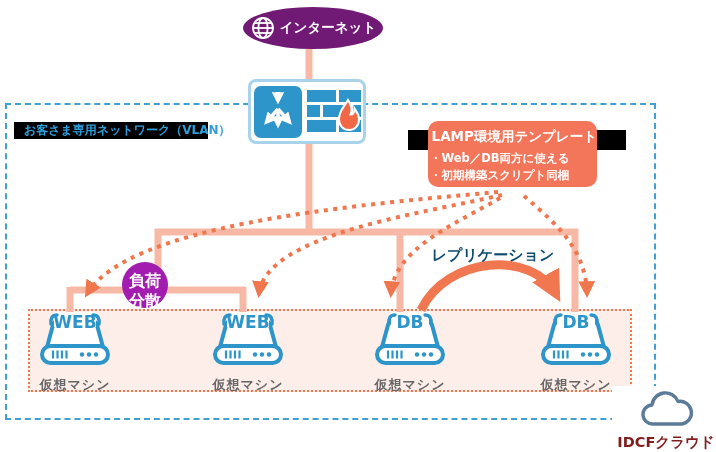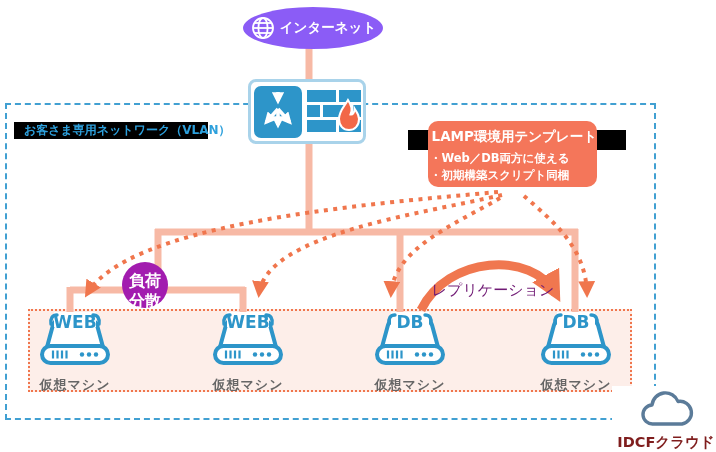--- a/index.html
+++ b/index.html
@@ -44,21 +44,21 @@
     width: 218px; height: 20px;
     background: #000;
     z-index: 3;
   }
 
   
   .internet {
     position: absolute;
     left: 243px; top: 7px;
     width: 140px; height: 42px;
-    background: #8b5cf6;
+    background: #701a75;
     border-radius: 50%;
     display: flex;
     align-items: center;
     justify-content: center;
     gap: 4px;
     z-index: 6;
   }
   .internet-label {
     color: #ffffff;
     font-size: 13.5px;
@@ -141,26 +141,25 @@
     padding-top: 9px;
     z-index: 5;
   }
 
   
   .repl-label {
     position: absolute;
     left: 430px; top: 246px;
     width: 126px;
     text-align: center;
-    color: #701a75;
+    color: #0c4a6e;
     font-size: 15px;
-    font-weight: normal;
+    font-weight: bold;
     white-space: nowrap;
     z-index: 5;
-    margin-top: 35px;
   }
 
   
   .server {
     position: absolute;
     top: 311px;
     width: 80px;
     text-align: center;
     z-index: 5;
   }

